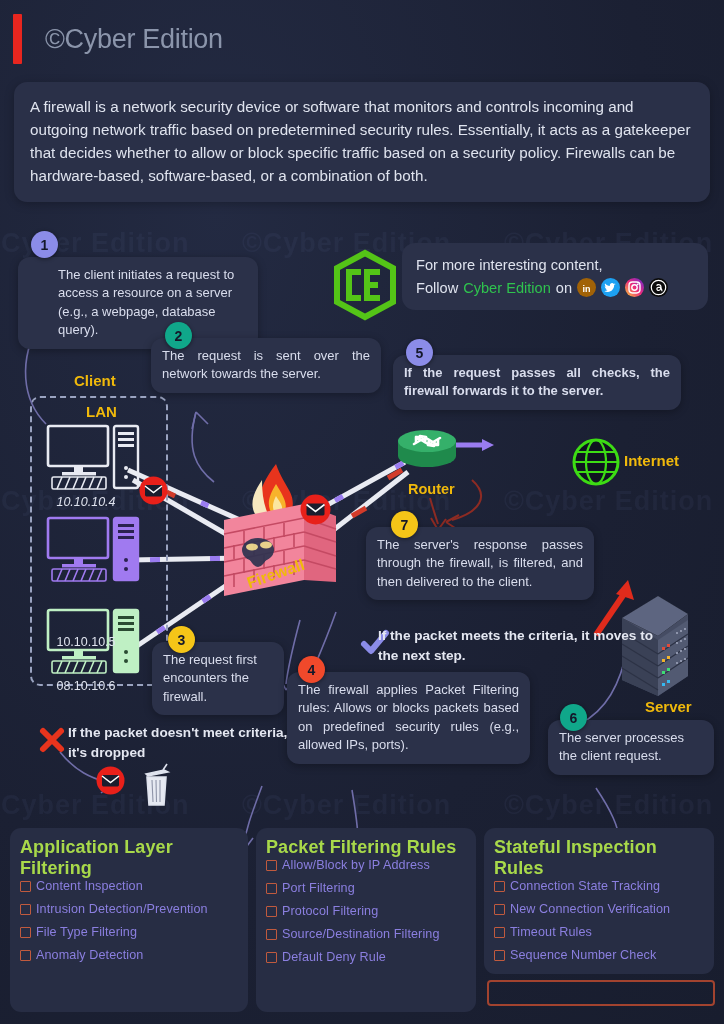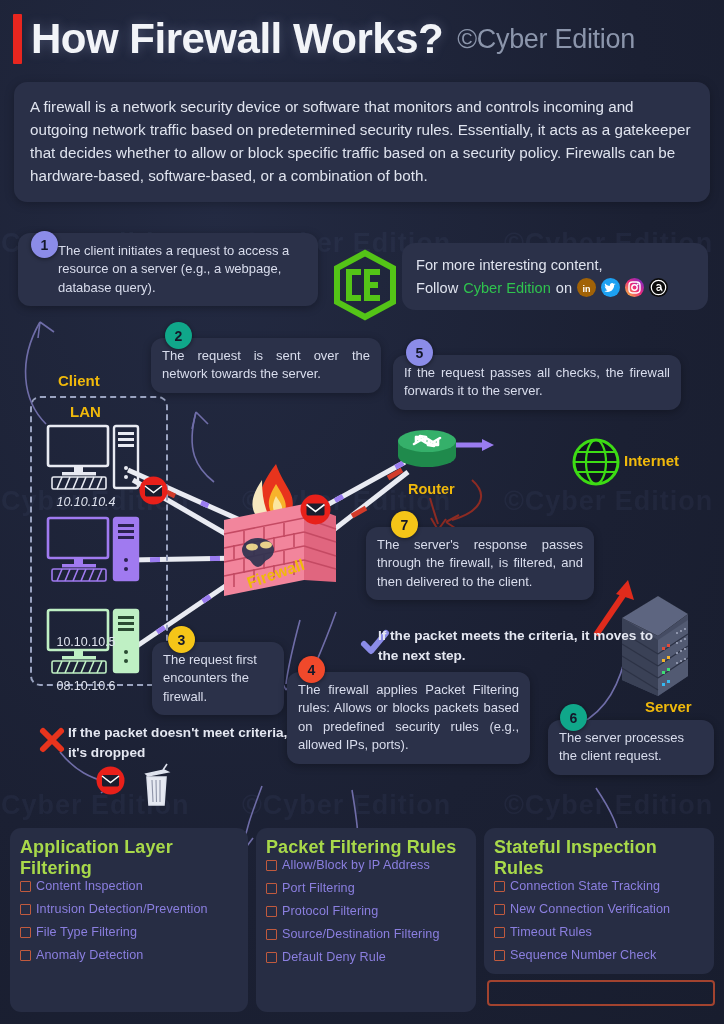--- a/index.html
+++ b/index.html
@@ -82,21 +82,21 @@
   .green-name { color: #2fc34e; font-weight: normal; }
   .soc-row { display: flex; align-items: center; gap: 5px; flex-wrap: nowrap; }
   .sic { width: 19px; height: 19px; border-radius: 50%; display:inline-block;
          flex: none; position: relative; }
 
   
   .ce-logo { position: absolute; left: 332px; top: 250px; width: 66px; height: 70px; z-index: 6; }
 
   
   .lan-label {
-    position: absolute; color: #f0b90b; font-weight: bold; z-index: 6;
+    position: absolute; color: #f0b90b; font-weight: bold; z-index: 6; margin-left: 16px;
   }
   .lan-box {
     position: absolute; left: 30px; top: 396px; width: 138px; height: 290px;
     border: 2px dashed #9aa3c0; border-radius: 10px; z-index: 3;
   }
   .ipcap {
     position: absolute; color: #dfe3ee; font-size: 12.5px; z-index: 6;
     width: 120px; text-align: center;
   }
   .node { position: absolute; z-index: 5; }
@@ -149,21 +149,20 @@
     </div>
     <div class="wm-row" style="top:790px">
       <span>©Cyber Edition</span>
       <span>©Cyber Edition</span>
       <span>©Cyber Edition</span>
     </div>
   </div>
 
   <div class="header">
     <div class="accent-bar"></div>
-    <div class="title">How Firewall Works?</div>
     <div class="brandmark">©Cyber Edition</div>
   </div>
 
   <div class="intro">A firewall is a network security device or software that monitors and controls incoming and outgoing network traffic based on predetermined security rules. Essentially, it acts as a gatekeeper that decides whether to allow or block specific traffic based on a security policy. Firewalls can be hardware-based, software-based, or a combination of both.</div>
 
   <svg class="conn" width="724" height="1024">
     <defs>
       <linearGradient id="cable" x1="0" y1="0" x2="1" y2="0">
         <stop offset="0" stop-color="#e9ebf2"></stop>
         <stop offset="0.45" stop-color="#e9ebf2"></stop>
@@ -228,27 +227,27 @@
       <path d="M438 530 l -7 -12 M438 530 l 8 -11"></path>
     </g>
 
     <g>
       <line x1="456" y1="445" x2="486" y2="445" stroke="#9a7cf0" stroke-width="5"></line>
       <polygon points="494,445 482,439 482,451" fill="#9a7cf0"></polygon>
     </g>
   </svg>
 
   <div class="badge" style="left:31px; top:231px; background:#8b8ce8;">1</div>
-  <div class="bubble" style="left:18px; top:233px; width:300px;padding-left:40px;">The client initiates a request to access a resource on a server (e.g., a webpage, database query).</div>
+  <div class="bubble" style="left:18px; top:257px; width:240px;padding-left:40px;">The client initiates a request to access a resource on a server (e.g., a webpage, database query).</div>
 
   <div class="badge" style="left:165px; top:322px; background:#10a78a;">2</div>
   <div class="bubble justify" style="left:151px; top:338px; width:230px;">The request is sent over the network towards the server.</div>
 
   <div class="badge" style="left:406px; top:339px; background:#8b8ce8;">5</div>
-  <div class="bubble justify" style="left:393px; top:355px; width:288px;">If the request passes all checks, the firewall forwards it to the server.</div>
+  <div class="bubble justify" style="left:393px; top:355px; width:288px;font-weight:bold;">If the request passes all checks, the firewall forwards it to the server.</div>
 
   <div class="badge" style="left:391px; top:511px; background:#f5c518;">7</div>
   <div class="bubble justify" style="left:366px; top:527px; width:228px;">The server's response passes through the firewall, is filtered, and then delivered to the client.</div>
 
   <div class="badge" style="left:168px; top:626px; background:#f5c518;">3</div>
   <div class="bubble" style="left:152px; top:642px; width:132px;">The request first encounters  the firewall.</div>
 
   <div class="badge" style="left:298px; top:656px; background:#f0492b;">4</div>
   <div class="bubble justify" style="left:287px; top:672px; width:243px;">The firewall applies Packet Filtering rules: Allows or blocks packets based on predefined security rules (e.g., allowed IPs, ports).</div>
 

